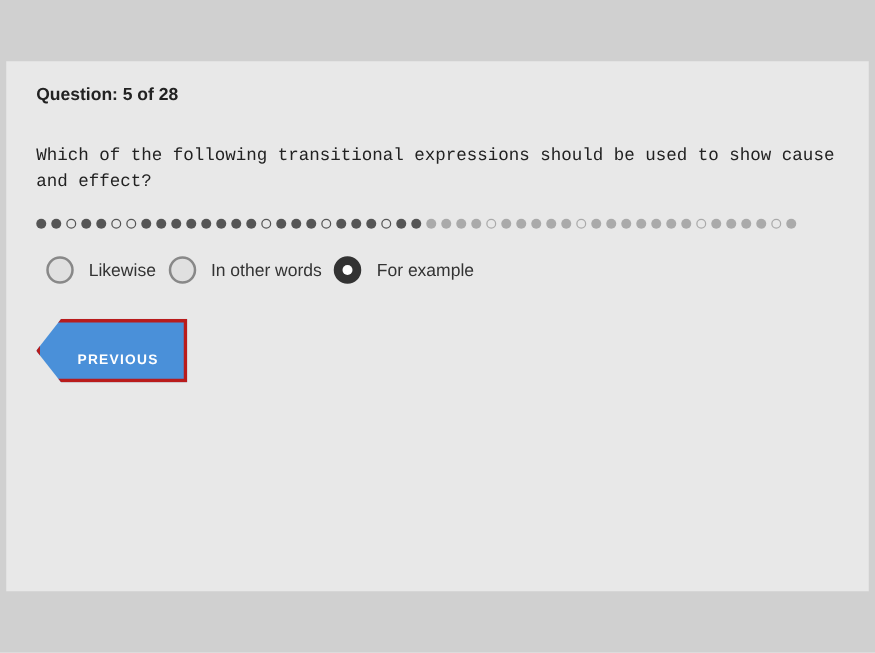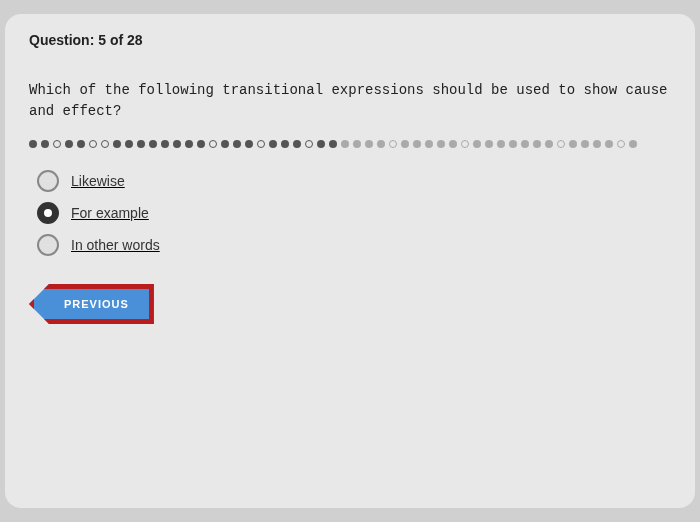--- a/index.html
+++ b/index.html
@@ -11,22 +11,22 @@
       height: 522px;
       overflow: hidden;
       display: flex;
       align-items: center;
       justify-content: center;
     }
 
     .page-container {
       background: #e8e8e8;
       width: 690px;
-      height: 494px;
-      border-radius: 16px;
+      height: 424px;
+      border-radius: 0;
       padding: 18px 24px 18px 24px;
       position: relative;
     }
 
     .question-counter {
       font-size: 14px;
       font-weight: bold;
       color: #222;
       margin-bottom: 32px;
     }
@@ -71,25 +71,24 @@
     }
 
     .dot.light-outlined {
       background: transparent;
       border: 1.5px solid #aaa;
     }
 
     
     .options-list {
       display: flex;
-      flex-direction: column;
+      flex-direction: row;
       gap: 10px;
       margin-bottom: 28px;
       margin-left: 8px;
-      text-decoration: underline;
     }
 
     .option-item {
       display: flex;
       align-items: center;
       gap: 12px;
       cursor: pointer;
     }
 
     .radio-outer {
@@ -121,26 +120,26 @@
       color: #333;
     }
 
     .btn-wrapper {
       position: relative;
       display: inline-block;
     }
 
     .prev-button {
       background: #4a90d9;
-      border: 5px solid #b91c1c;
+      border: 3px solid #b91c1c;
       color: #fff;
       font-size: 11px;
       font-weight: 900;
       letter-spacing: 1px;
-      padding: 9px 20px 9px 30px;
+      padding: 24px 20px 9px 30px;
       cursor: pointer;
       clip-path: polygon(20px 0%, 100% 0%, 100% 100%, 20px 100%, 0% 50%);
       outline: none;
       text-transform: uppercase;
     }
   </style>
 </head>
 <body>
 
 <div class="page-container">
@@ -208,31 +207,31 @@
   
   <div class="options-list">
     <div class="option-item">
       <div class="radio-outer">
       </div>
       <span class="option-label">Likewise</span>
     </div>
 
 
     <div class="option-item">
+      <div class="radio-outer">
+      </div>
+      <span class="option-label">In other words</span>
+    </div>
+
+    <div class="option-item">
       <div class="radio-outer selected">
         <div class="radio-inner"></div>
       </div>
       <span class="option-label">For example</span>
     </div>
-
-    <div class="option-item">
-      <div class="radio-outer">
-      </div>
-      <span class="option-label">In other words</span>
-    </div>
   </div>
 
   
   <div class="btn-wrapper">
     <button class="prev-button">PREVIOUS</button>
   </div>
 
 </div>
 
 </body></html>

